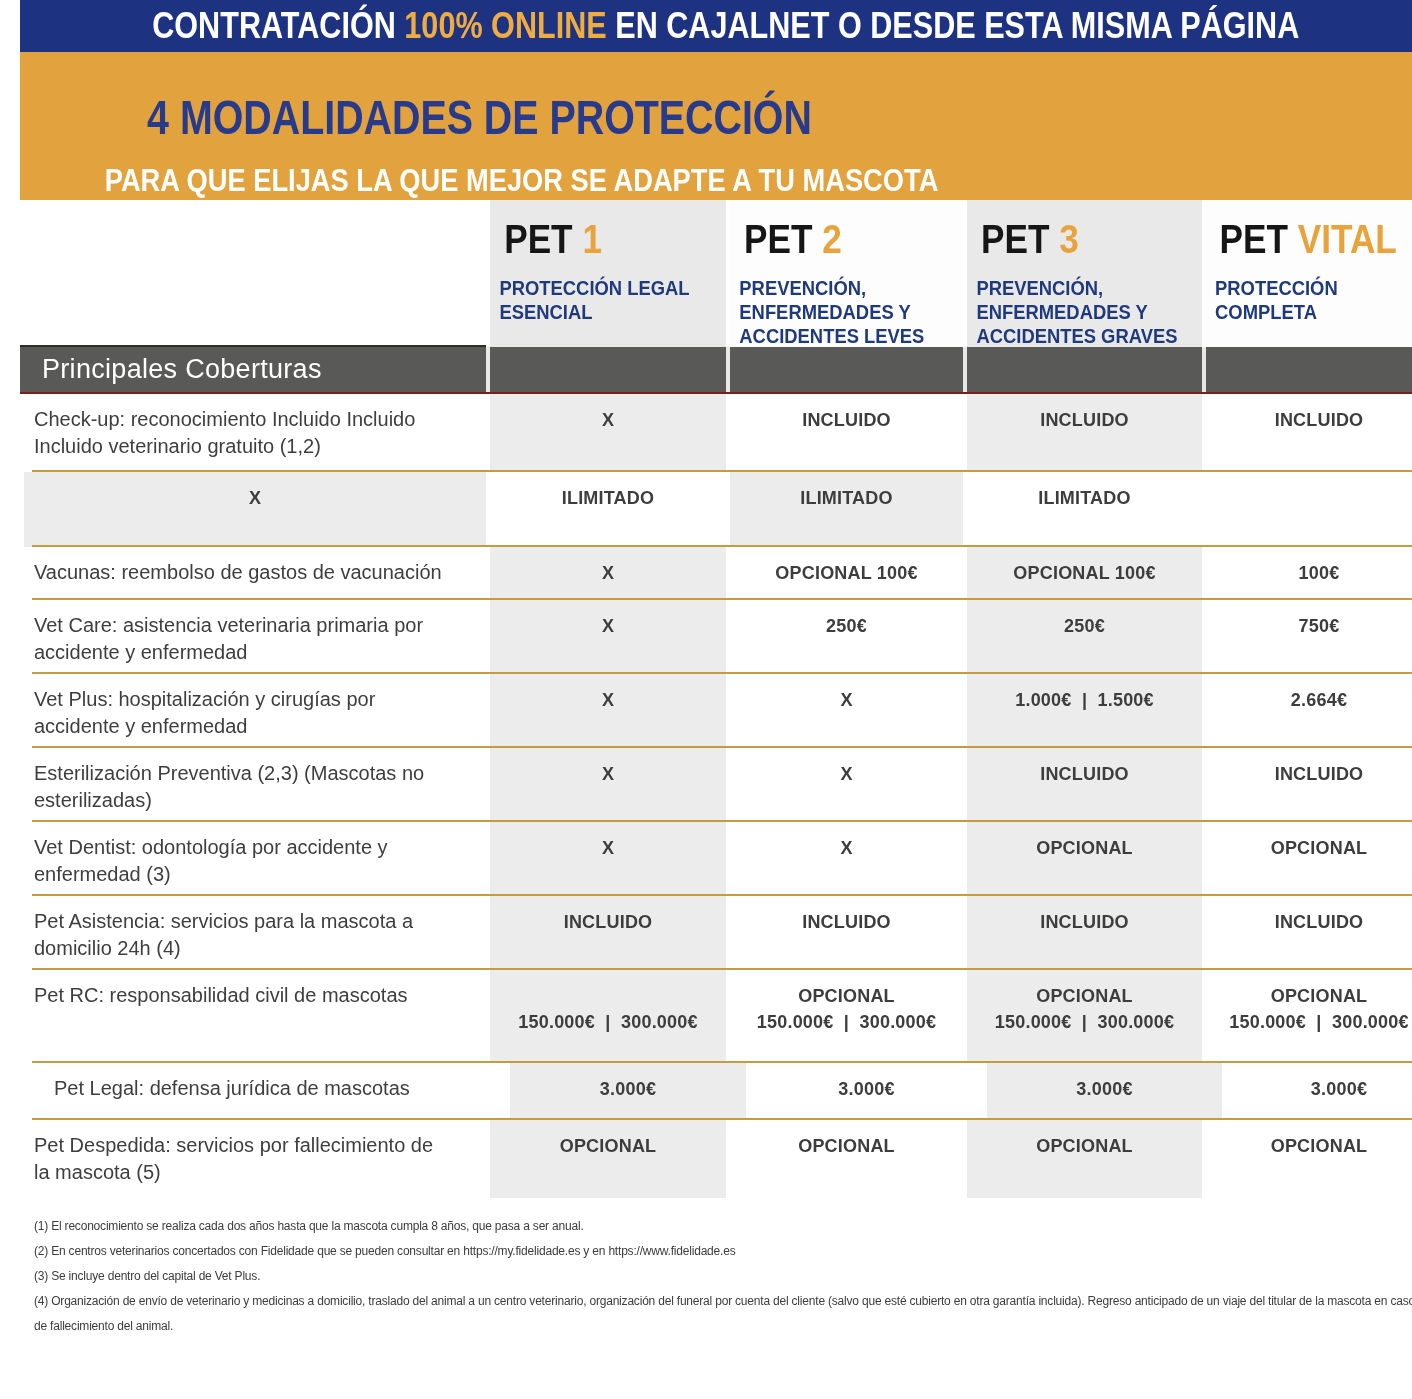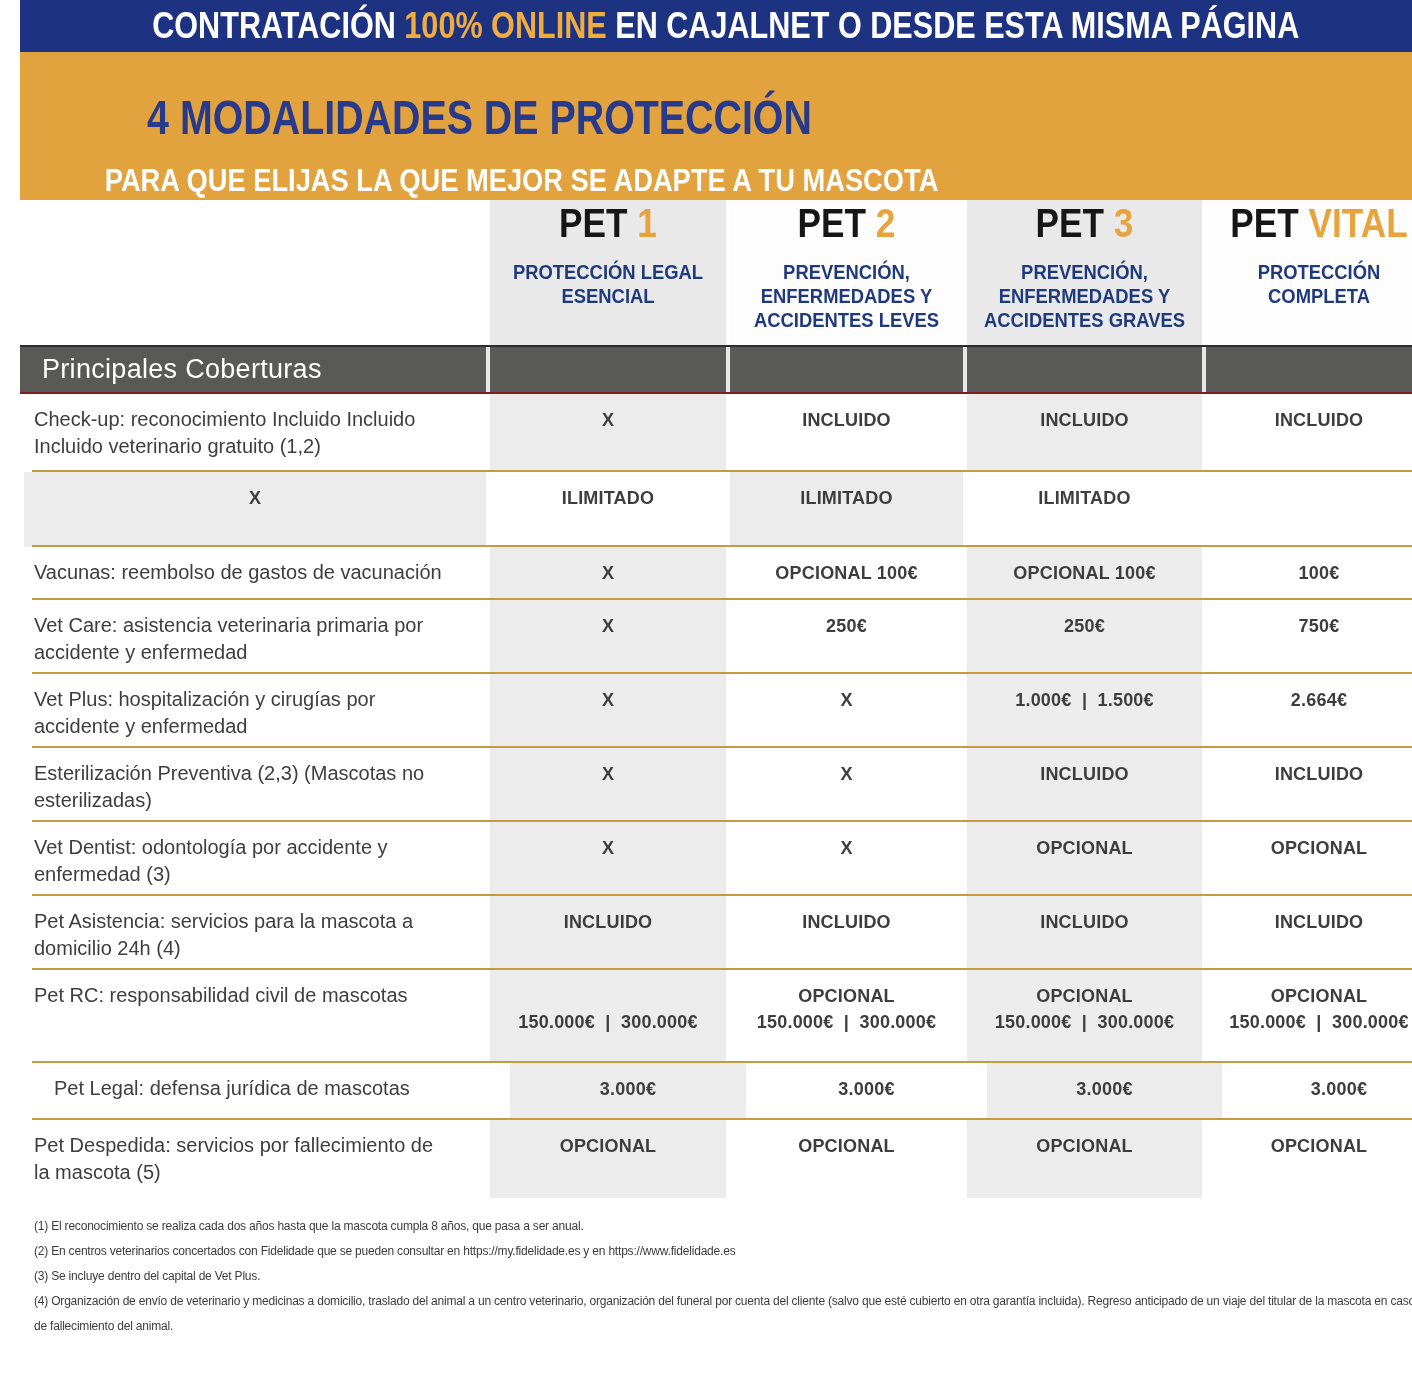--- a/index.html
+++ b/index.html
@@ -30,21 +30,21 @@
     margin-top:18px;color:#ffffff;font-weight:bold;font-size:31px;line-height:38px;
     white-space:nowrap;transform:scaleX(0.88);transform-origin:center;
   }
 
   
   .grid{display:grid;grid-template-columns:466px 240px 237px 239px 230px;}
 
   
   .plans-header{height:145px;}
   .plan-cell{
-    border-left:4px solid #ffffff;text-align:center;box-sizing:border-box;
+    border-left:4px solid #ffffff;text-align:left;padding-top:16px;box-sizing:border-box;
   }
   .plan-cell.alt{background:#e9e9e9;}
   .plan-cell.lite{background:#fdfdfd;}
   .plan-title{
     font-size:40px;font-weight:bold;color:#161616;white-space:nowrap;
     transform:scaleX(0.88);transform-origin:center;line-height:46px;
   }
   .plan-title .num{color:#e8a33d;}
   .plan-sub{
     margin-top:14px;color:#1f3a7c;font-weight:bold;font-size:20px;line-height:24px;

